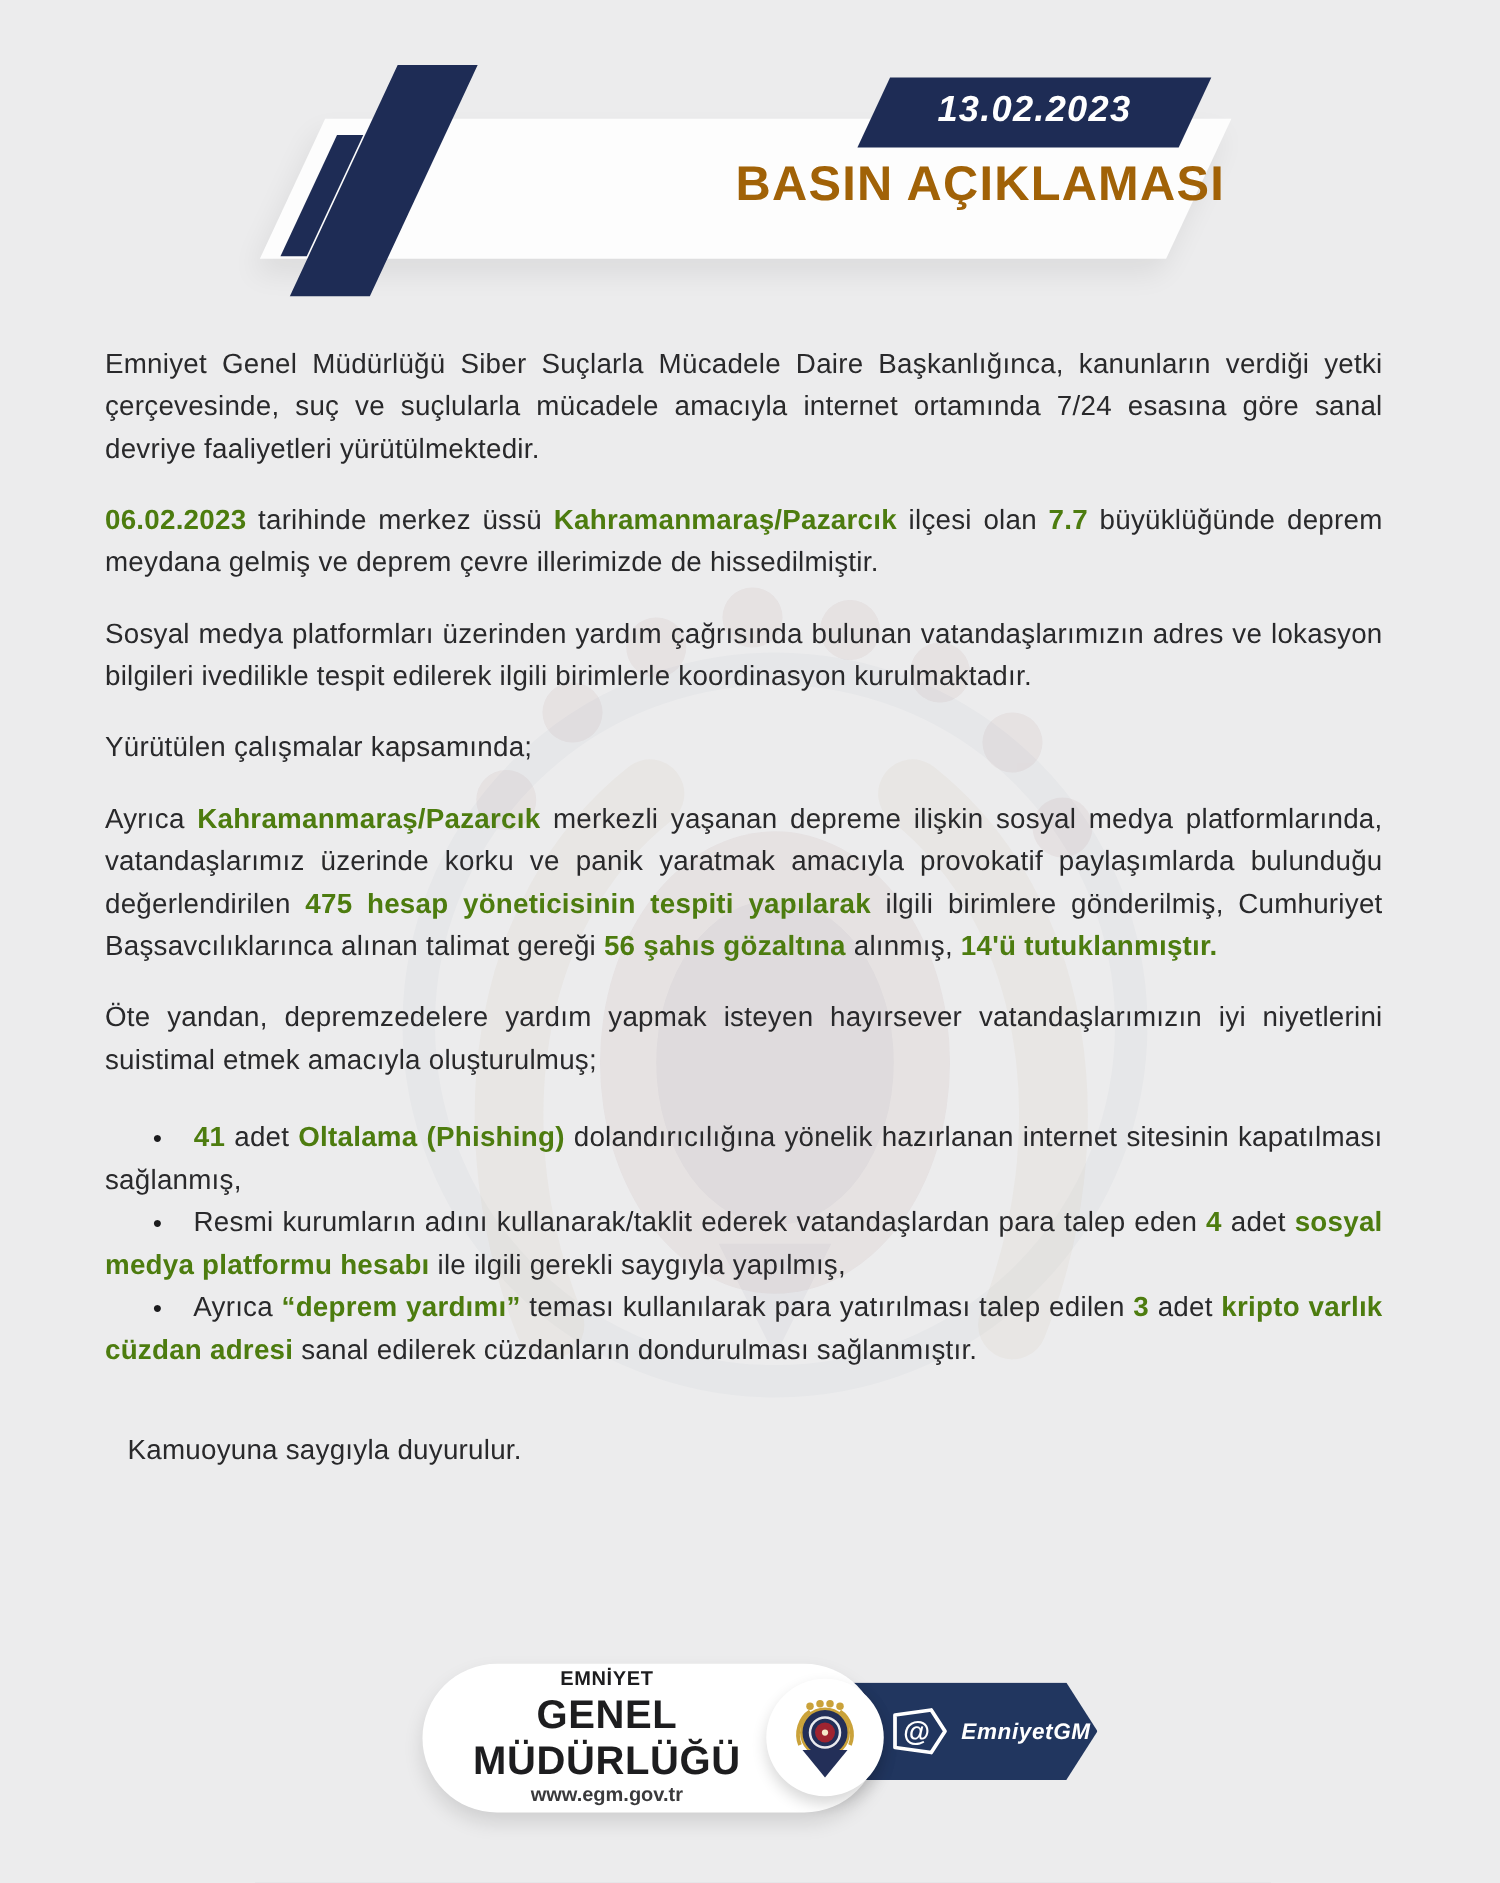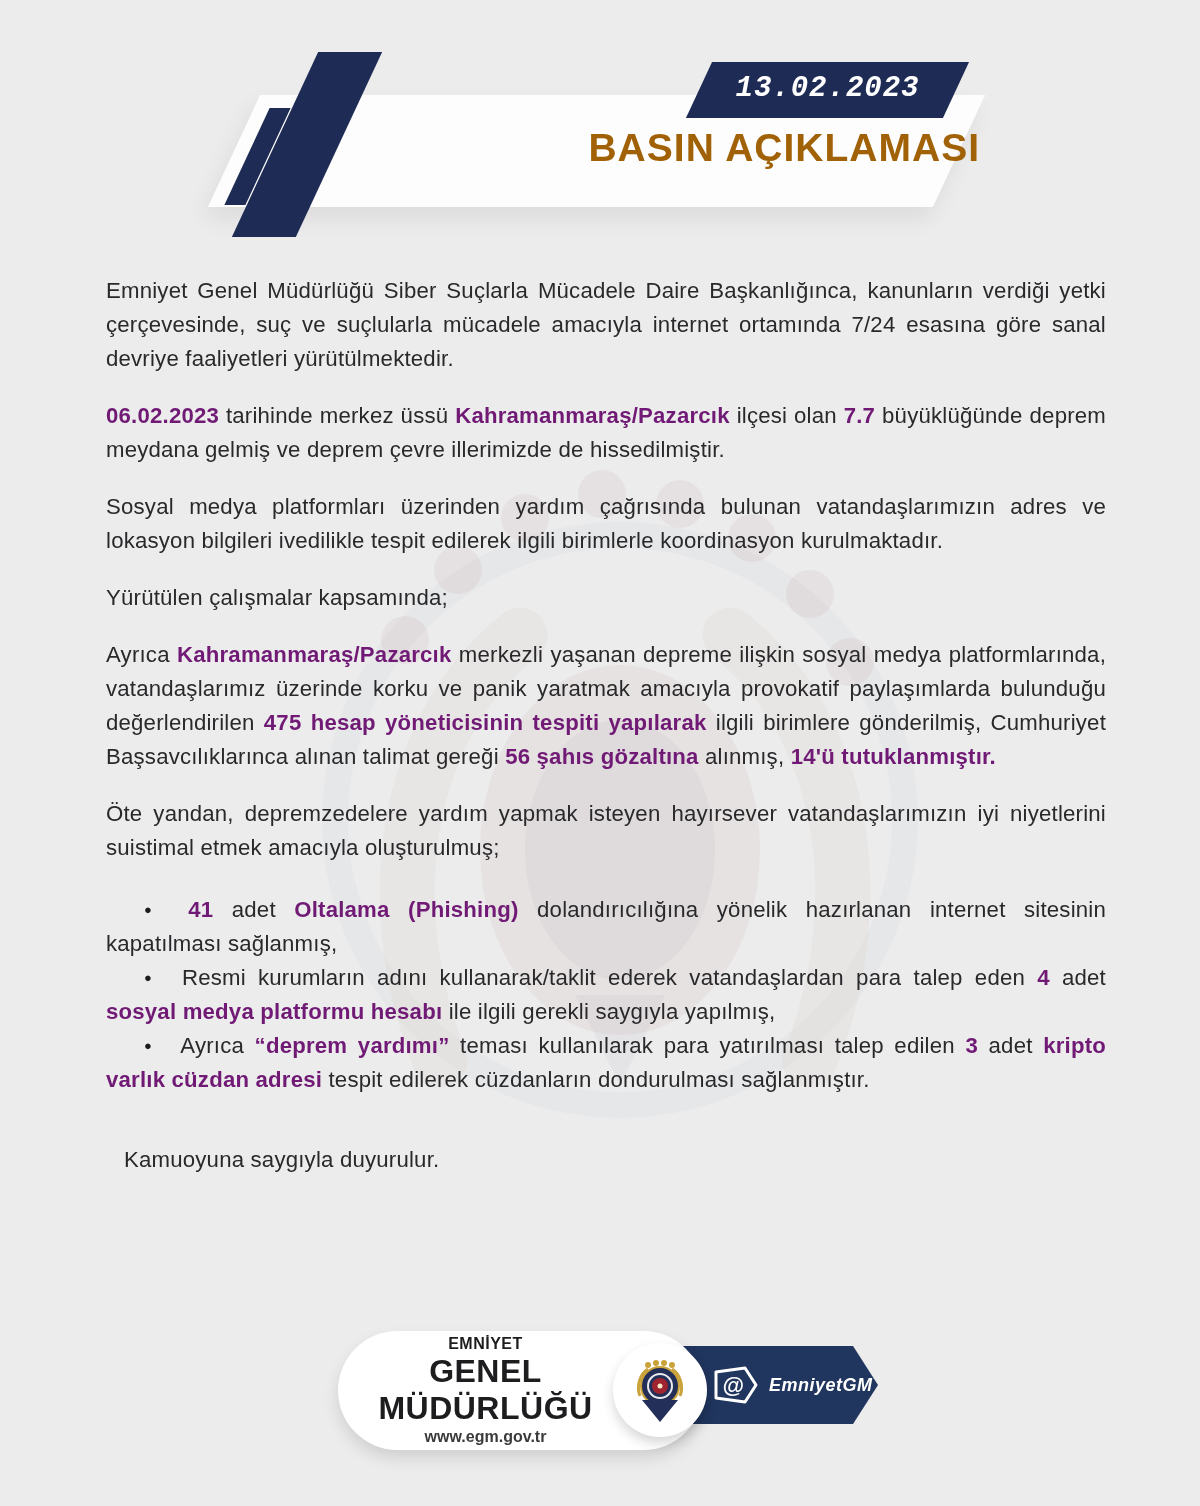--- a/index.html
+++ b/index.html
@@ -24,31 +24,31 @@
     text-align:right; font-size:39px; font-weight:800; letter-spacing:1px;
     color:#a16207; white-space:nowrap;
   }
   .date-badge {
     position:absolute; left:699px; top:62px; width:257px; height:56px;
     background:#1e2c55; z-index:5;
   }
   .date-text {
     position:absolute; left:699px; top:72px; width:257px; z-index:6;
     text-align:center; font-size:29px; font-weight:800; font-style:italic;
-    letter-spacing:1px; color:#ffffff;font-family:Liberation Mono, monospace;
+    letter-spacing:1px; color:#ffffff;
   }
   
   .watermark { position:absolute; left:290px; top:430px; z-index:0; pointer-events:none; }
   
   .body {
-    position:absolute; left:106px; right:94px; top:274px; z-index:1;
+    position:absolute; left:84px; right:94px; top:274px; z-index:1;
     font-size:22.2px; line-height:34px; text-align:justify; letter-spacing:.2px;
   }
   .para { margin-bottom:23px; }
-  .para b { font-weight:700; color:#701a75; }
+  .para b { font-weight:700; color:#4d7c0f; }
   .bullet { margin-bottom:0; text-indent:38px; }
   .para:not(.bullet) + .bullet { margin-top:28px; }
   .dot { font-size:13px; margin-right:24px; vertical-align:3px; color:#1b1b1d; }
   .closing { margin-top:46px; text-indent:18px; text-align:left; }
   
   .footer-pill {
     position:absolute; left:338px; top:1331px; width:365px; height:119px;
     background:#ffffff; border-radius:60px;
     box-shadow:0 8px 16px rgba(0,0,0,.12); z-index:2;
     display:flex; flex-direction:column; justify-content:center; align-items:center;
@@ -105,21 +105,21 @@
   <main class="body">
     <div>
         <p class="para"><span>Emniyet Genel Müdürlüğü Siber Suçlarla Mücadele Daire Başkanlığınca, kanunların verdiği yetki çerçevesinde, suç ve suçlularla mücadele amacıyla internet ortamında 7/24 esasına göre sanal devriye faaliyetleri yürütülmektedir.</span></p>
         <p class="para"><b>06.02.2023</b><span> tarihinde merkez üssü </span><b>Kahramanmaraş/Pazarcık</b><span> ilçesi olan </span><b>7.7</b><span> büyüklüğünde deprem meydana gelmiş ve deprem çevre illerimizde de hissedilmiştir.</span></p>
         <p class="para"><span>Sosyal medya platformları üzerinden yardım çağrısında bulunan vatandaşlarımızın adres ve lokasyon bilgileri ivedilikle tespit edilerek ilgili birimlerle koordinasyon kurulmaktadır.</span></p>
         <p class="para"><span>Yürütülen çalışmalar kapsamında;</span></p>
         <p class="para"><span>Ayrıca </span><b>Kahramanmaraş/Pazarcık</b><span> merkezli yaşanan depreme ilişkin sosyal medya platformlarında, vatandaşlarımız üzerinde korku ve panik yaratmak amacıyla provokatif paylaşımlarda bulunduğu değerlendirilen </span><b>475 hesap yöneticisinin tespiti yapılarak</b><span> ilgili birimlere gönderilmiş, Cumhuriyet Başsavcılıklarınca alınan talimat gereği </span><b>56 şahıs gözaltına</b><span> alınmış, </span><b>14'ü tutuklanmıştır.</b></p>
         <p class="para"><span>Öte yandan, depremzedelere yardım yapmak isteyen hayırsever vatandaşlarımızın iyi niyetlerini suistimal etmek amacıyla oluşturulmuş;</span></p>
         <p class="para bullet"><span class="dot">●</span><b>41</b><span> adet </span><b>Oltalama (Phishing)</b><span> dolandırıcılığına yönelik hazırlanan internet sitesinin kapatılması sağlanmış,</span></p>
         <p class="para bullet"><span class="dot">●</span><span>Resmi kurumların adını kullanarak/taklit ederek vatandaşlardan para talep eden </span><b>4</b><span> adet </span><b>sosyal medya platformu hesabı</b><span> ile ilgili gerekli saygıyla yapılmış,</span></p>
-        <p class="para bullet"><span class="dot">●</span><span>Ayrıca </span><b>“deprem yardımı”</b><span> teması kullanılarak para yatırılması talep edilen </span><b>3</b><span> adet </span><b>kripto varlık cüzdan adresi</b><span> tespit edilerek cüzdanların dondurulması sağlanmıştır.</span></p>
+        <p class="para bullet"><span class="dot">●</span><span>Ayrıca </span><b>“deprem yardımı”</b><span> teması kullanılarak para yatırılması talep edilen </span><b>3</b><span> adet </span><b>kripto varlık cüzdan adresi</b><span> sanal edilerek cüzdanların dondurulması sağlanmıştır.</span></p>
       </div>
     <p class="closing">Kamuoyuna saygıyla duyurulur.</p>
   </main>
 
   <div class="footer-ribbon">
     <svg width="44" height="38" viewBox="0 0 44 38">
       <polygon points="2,6 31,2 42,19 31,36 2,32" fill="#21365f" stroke="#ffffff" stroke-width="3" stroke-linejoin="round"></polygon>
       <text x="19" y="27" text-anchor="middle" font-size="22" font-weight="bold" font-style="italic" fill="#ffffff" font-family="Liberation Sans, sans-serif">@</text>
     </svg>
     <span class="handle">EmniyetGM</span>

